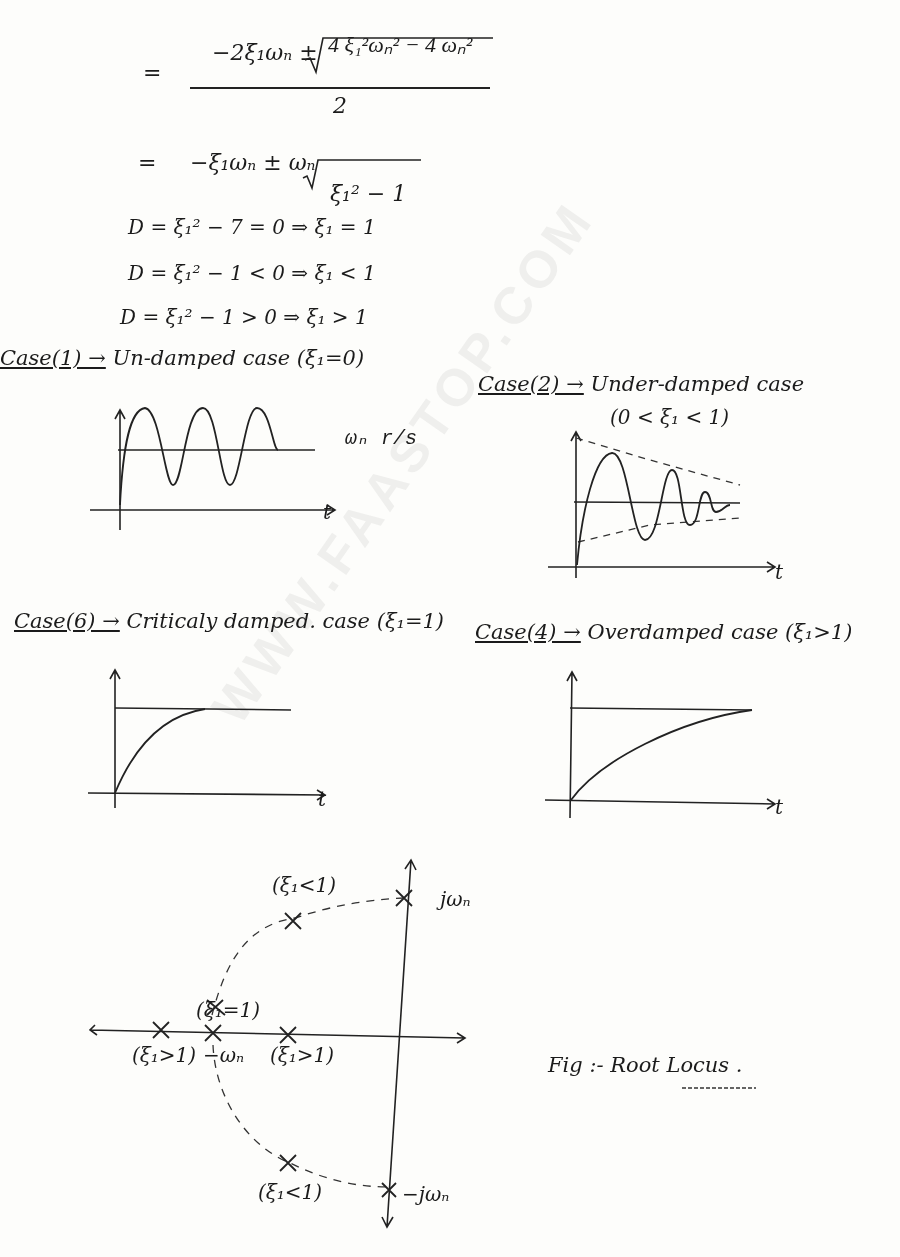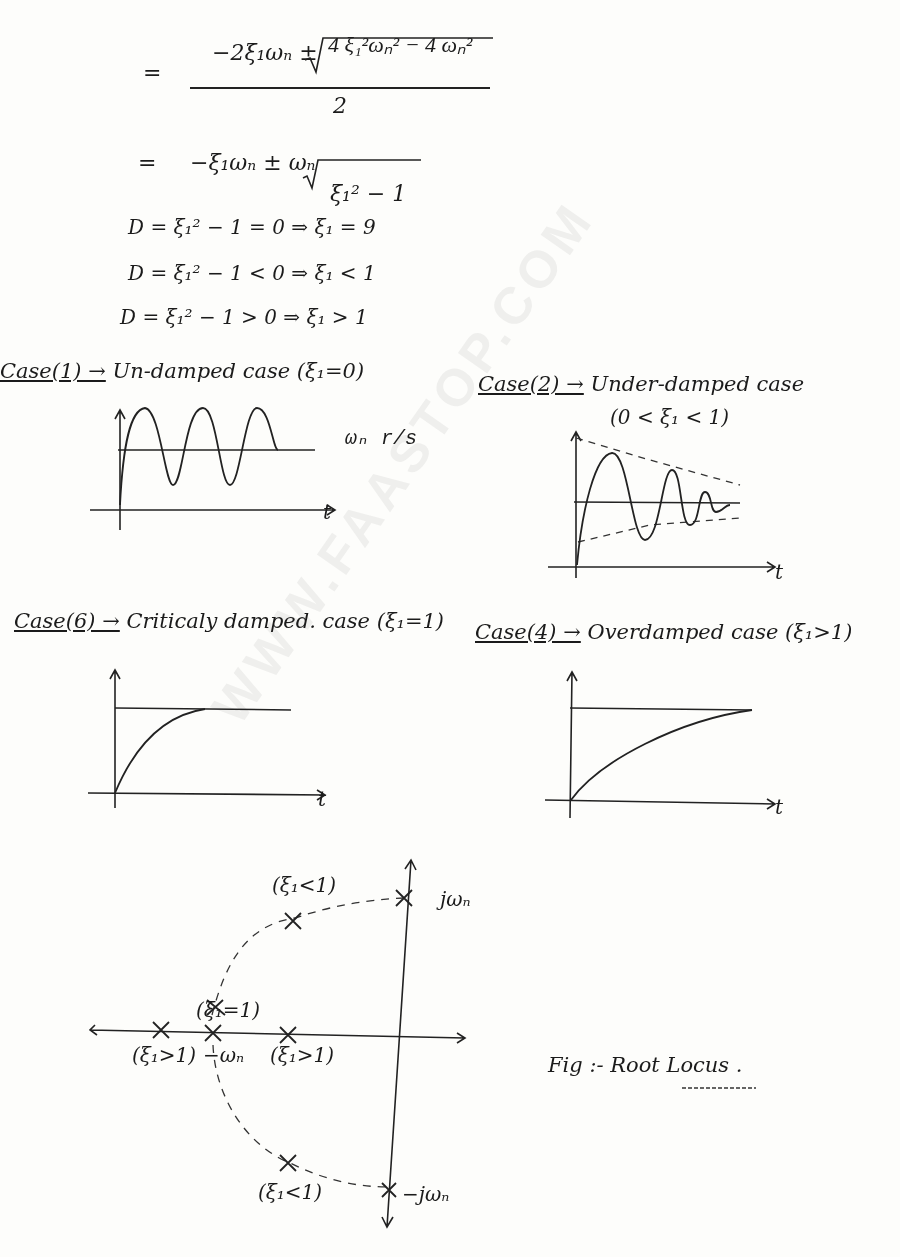--- a/index.html
+++ b/index.html
@@ -30,25 +30,25 @@
 <div class="fracline" style="left:190px;top:87px;width:300px;"></div>
 <div class="hw eq" style="left:333px;top:93px;">2</div>
 
 <div class="hw eq" style="left:138px;top:150px;">=</div>
 <div class="hw eq" style="left:190px;top:150px;">−ξ₁ωₙ ± ωₙ</div>
 <svg style="left:303px;top:160px;" width="120" height="30">
   <path d="M0 18 L4 16 L9 28 L15 0 L118 0" fill="none" stroke="#222" stroke-width="1.6"></path>
 </svg>
 <div class="hw eq" style="left:330px;top:163px;margin-top:18px;">ξ₁² − 1</div>
 
-<div class="hw small" style="left:128px;top:215px;">D = ξ₁² − 1 = 0  ⇒  ξ₁ = 9</div>
+<div class="hw small" style="left:128px;top:215px;">D = ξ₁² − 7 = 0  ⇒  ξ₁ = 1</div>
 <div class="hw small" style="left:128px;top:261px;">D = ξ₁² − 1 &lt; 0  ⇒  ξ₁ &lt; 1</div>
 <div class="hw small" style="left:120px;top:305px;">D = ξ₁² − 1 &gt; 0  ⇒  ξ₁ &gt; 1</div>
 
-<div class="hw head" style="left:0;top:359px;text-align:right;">
+<div class="hw head" style="left:0;top:346px;text-align:right;">
   <span class="ul">Case(1) →</span>
   <span>Un-damped case (ξ₁=0)</span>
 </div>
 <div class="hw small" style="left:345px;top:425px;font-family:Liberation Mono, monospace;">ωₙ r/s</div>
 <svg style="left:85px;top:405px;" width="270" height="130">
   <path d="M35 125 L35 5 M30 14 L35 5 L40 14" fill="none" stroke="#222" stroke-width="1.6"></path>
   <path d="M5 105 L250 105 M242 100 L250 105 L242 110" fill="none" stroke="#222" stroke-width="1.6"></path>
   <path d="M33 45 L230 45" fill="none" stroke="#222" stroke-width="1.5"></path>
   <path d="M35 100 C38 40,45 5,60 3 C75 5,80 80,88 80 C98 80,100 3,118 3 C132 3,135 80,145 80 C155 80,160 3,172 3 C185 3,188 45,193 45" fill="none" stroke="#222" stroke-width="1.8"></path>
 </svg>

